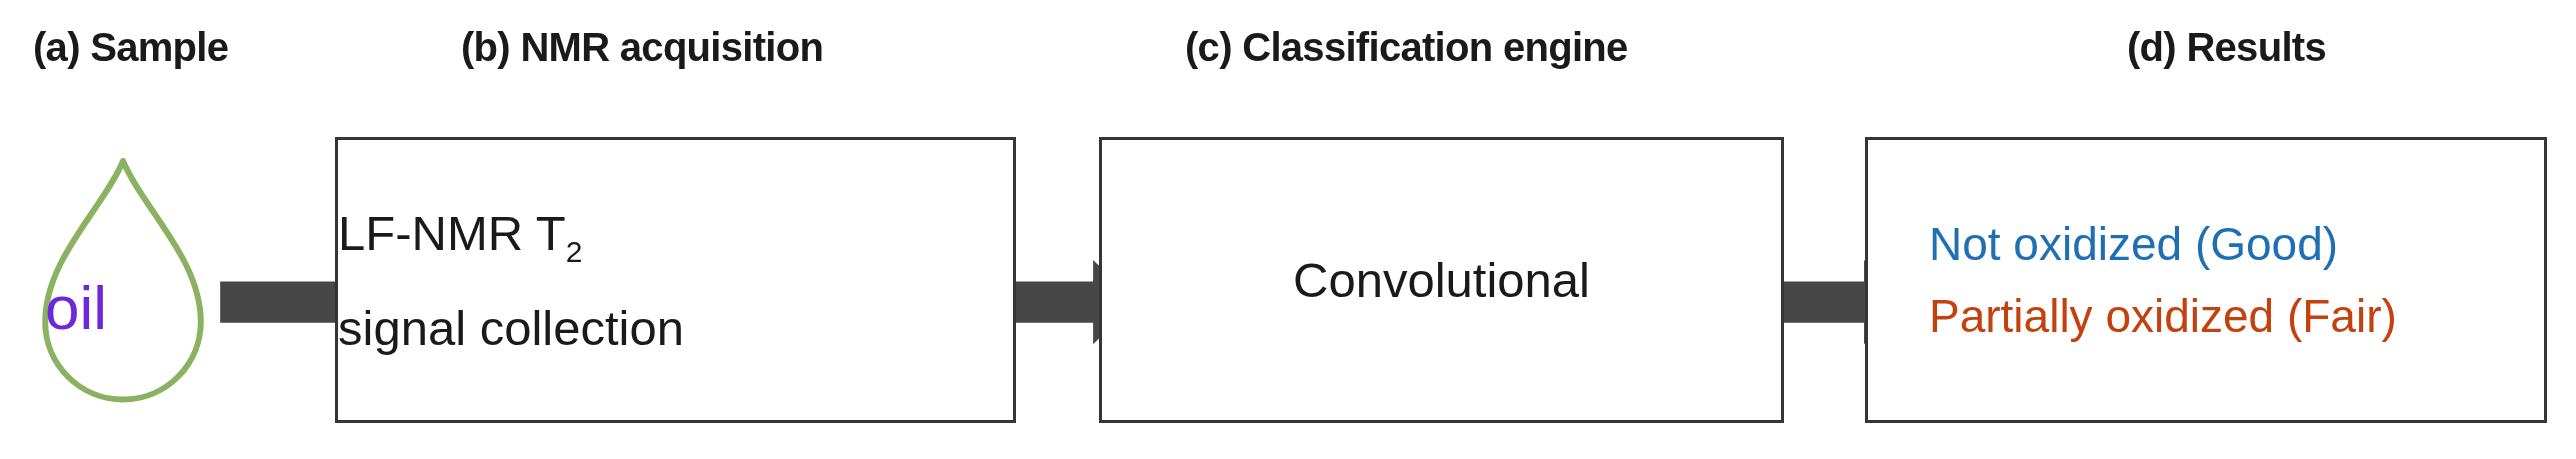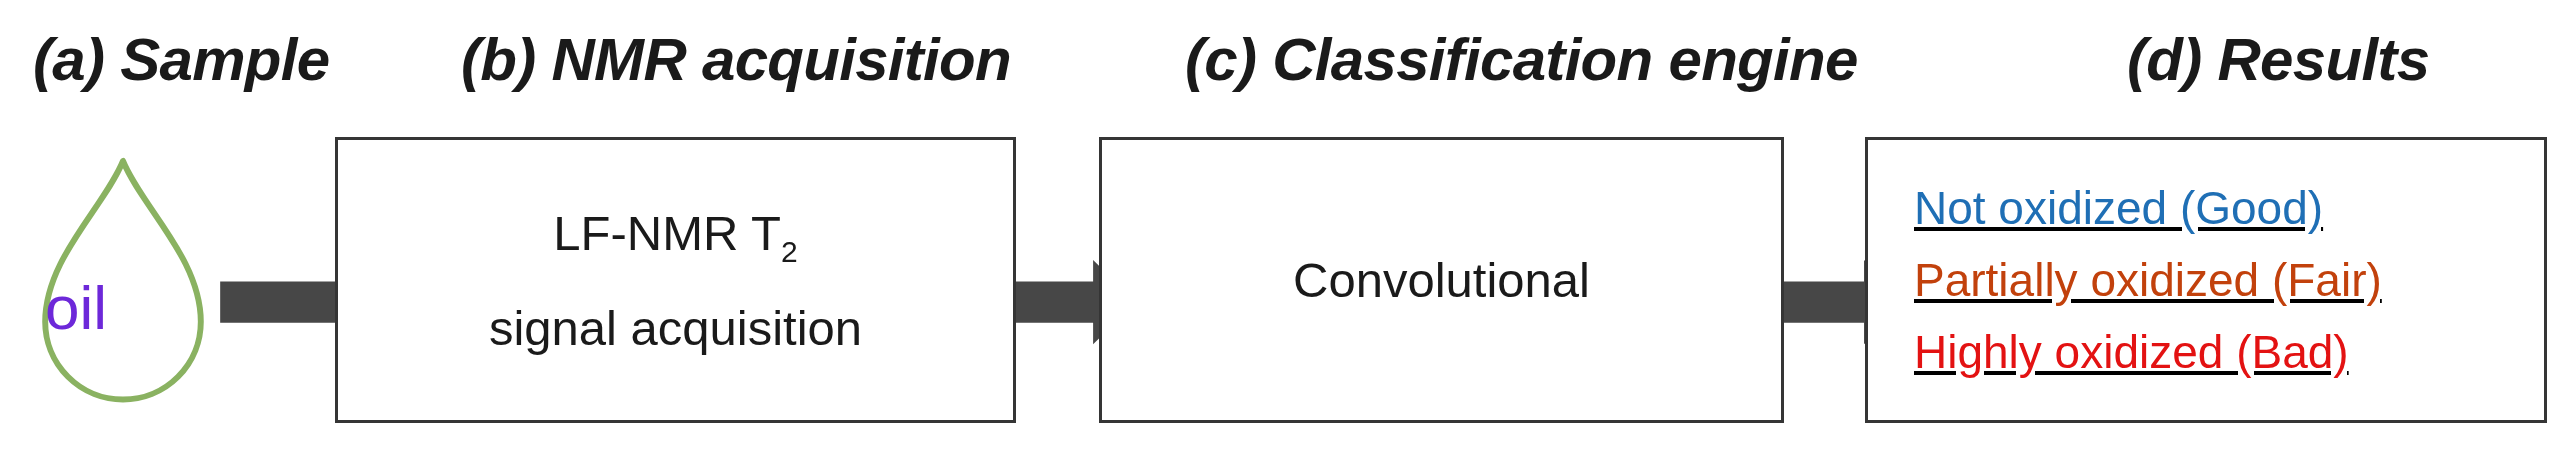--- a/index.html
+++ b/index.html
@@ -5,36 +5,36 @@
   html,body{margin:0;padding:0;background:#ffffff;}
   .figure{
     position:relative;
     width:2576px;height:459px;
     background:#ffffff;
     font-family:"Liberation Sans",sans-serif;
     overflow:hidden;
   }
   .stage-title{
     position:absolute;top:25px;
-    font-size:60px;font-weight:bold;font-style:italic;
+    font-size:40px;font-weight:bold;
     color:#1a1a1a;white-space:nowrap;letter-spacing:-0.7px;
   }
   #title-a{left:33px;}
   #title-b{left:461px;}
   #title-c{left:1185px;}
   #title-d{left:2127px;}
 
   .box{
     position:absolute;top:137px;height:286px;
     box-sizing:border-box;border:3px solid #353535;background:#ffffff;
     display:flex;flex-direction:column;justify-content:center;
   }
-  #box-nmr{left:335px;width:681px;align-items:center;}
+  #box-nmr{left:335px;width:681px;align-items:flex-start;}
   #box-cnn{left:1099px;width:685px;align-items:center;}
-  #box-results{left:1865px;width:682px;align-items:flex-start;padding-left:46px;text-decoration:underline;}
+  #box-results{left:1865px;width:682px;align-items:flex-start;padding-left:61px;}
 
   .box-line{
     font-size:49px;line-height:76px;color:#1a1a1a;white-space:nowrap;text-align:center;
   }
   .t2-sub{font-size:30px;vertical-align:-12px;}
 
   .result-line{
     font-size:46px;line-height:72px;white-space:nowrap;font-weight:normal;
   }
 
@@ -69,27 +69,26 @@
   </svg>
   <svg class="arrow-svg" id="arrow-2" viewBox="0 0 188 115">
     <polygon points="0,29 130,29 130,0 188,57 130,114 130,85 0,85" style="fill: rgb(71, 71, 71);"></polygon>
   </svg>
   <svg class="arrow-svg" id="arrow-3" viewBox="0 0 208 115">
     <polygon points="0,29 150,29 150,0 208,57 150,114 150,85 0,85" style="fill: rgb(71, 71, 71);"></polygon>
   </svg>
 
   <div class="box" id="box-nmr" style="border-color: rgb(53, 53, 53);">
     <div class="box-line"><span>LF-NMR T</span><span class="t2-sub">2</span></div>
-    <div class="box-line">signal acquisition</div>
+    <div class="box-line">signal collection</div>
   </div>
 
   <div class="box" id="box-cnn" style="border-color: rgb(53, 53, 53);">
     <div class="box-line">Convolutional</div>
   </div>
 
   <div class="box" id="box-results" style="border-color: rgb(53, 53, 53);">
     <div class="result-line" style="color: rgb(31, 111, 181);">Not oxidized (Good)</div>
     <div class="result-line" style="color: #c2410c;">Partially oxidized (Fair)</div>
-    <div class="result-line" style="color: rgb(227, 18, 18);">Highly oxidized (Bad)</div>
   </div>
 
 </div>
 
 
 </body></html>

